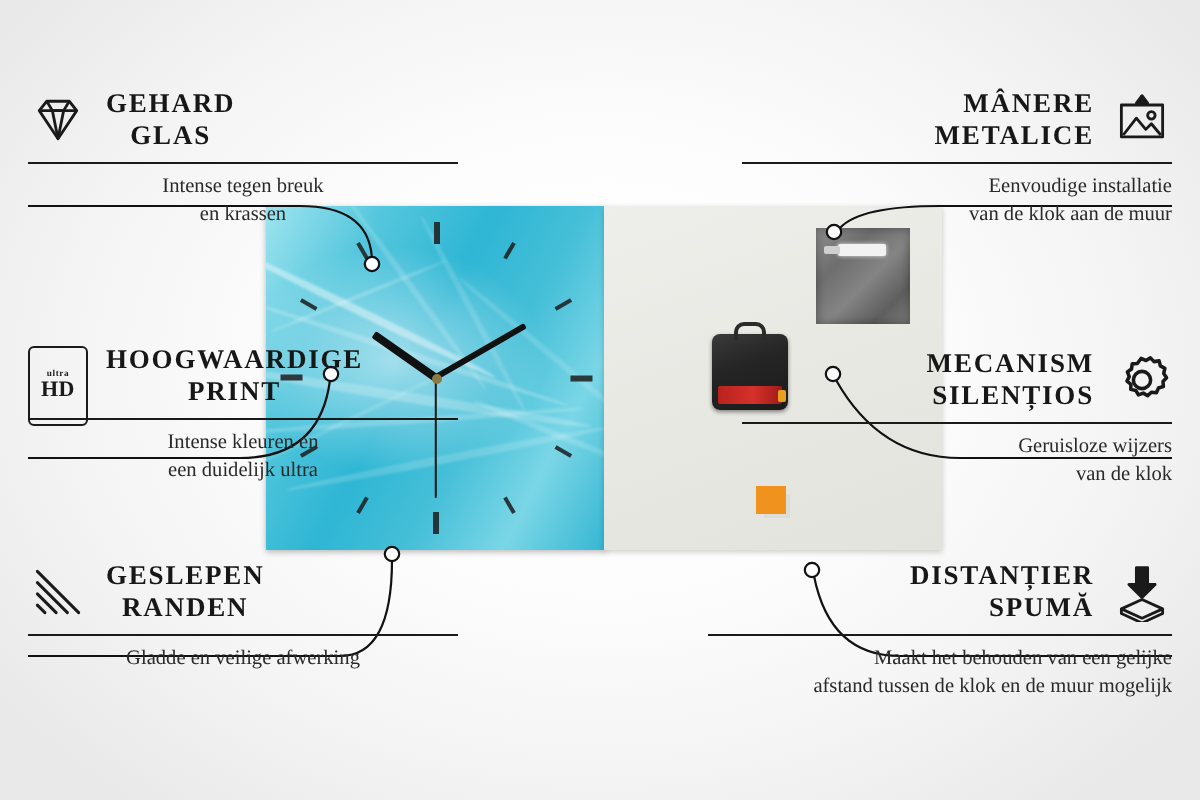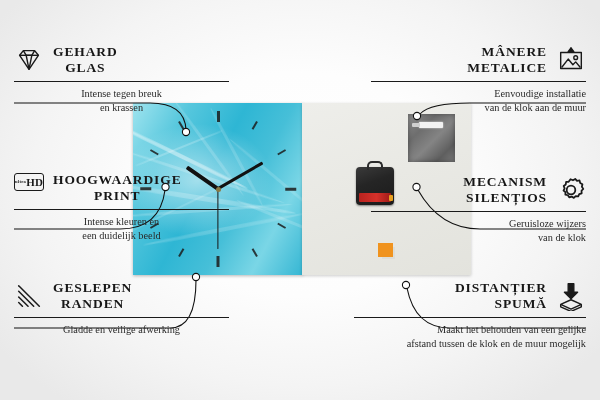--- a/index.html
+++ b/index.html
@@ -152,23 +152,23 @@
   #feat-edges   { left: 14px;  top: 280px; }
   #feat-handles { left: 371px; top: 44px; }
   #feat-mech    { left: 371px; top: 174px; }
   #feat-spacer  { left: 371px; top: 280px; }
 
   #feat-edges  .f-desc { white-space: nowrap; }
   #feat-spacer { width: 232px; left: 354px; }
   #feat-spacer .f-desc { white-space: nowrap; }
 
   .hd-badge {
-    width: 30px; height: 18px;
+    width: 30px; height: 40px;
     border: 1.6px solid #1a1a1a; border-radius: 3px;
-    display: flex; flex-direction: row;
+    display: flex; flex-direction: column;
     align-items: center; justify-content: center;
     line-height: 1;
   }
   .hd-ultra { font-size: 4.6px; font-weight: 700; letter-spacing: .3px; }
   .hd-main  { font-size: 11px; font-weight: 700; letter-spacing: .2px; margin-top: .5px; }
 </style>
 </head>
 <body>
 
 <div id="stage">
@@ -273,21 +273,21 @@
           <span class="hd-main">HD</span>
         </span>
       </span>
       <span class="f-title">
         <span>HOOGWAARDIGE</span><br><span>PRINT</span>
       </span>
     </div>
     <div class="f-rule"></div>
     <div class="f-desc">
       <span style="white-space:pre-line">Intense kleuren en
-een duidelijk beeld</span>
+een duidelijk ultra</span>
     </div>
   </div>
 
   <div class="feature right" id="feat-handles">
     <div class="f-head">
       <span class="f-icon">
         <svg viewBox="0 0 32 32" fill="none" stroke="#1a1a1a" stroke-width="1.5" stroke-linejoin="round">
           <path d="M16 3 L16 7"></path>
             <path d="M13 7 H19 L16 3 Z" fill="#1a1a1a"></path>
           <rect x="5" y="8" width="22" height="17"></rect>

